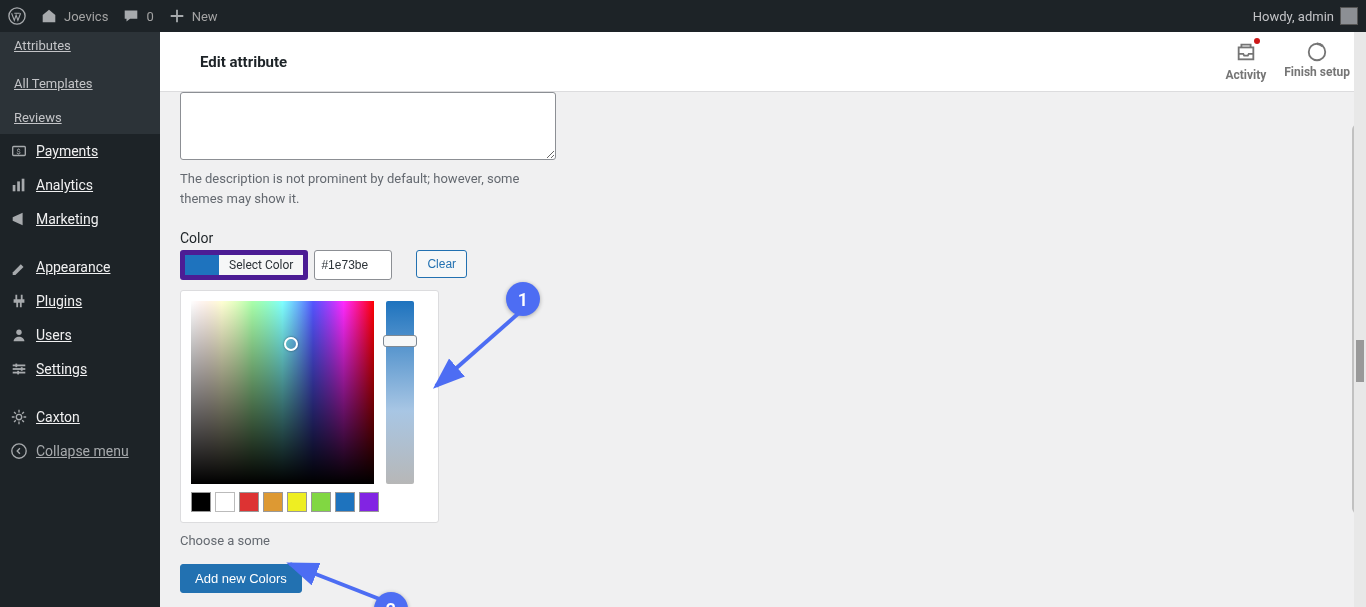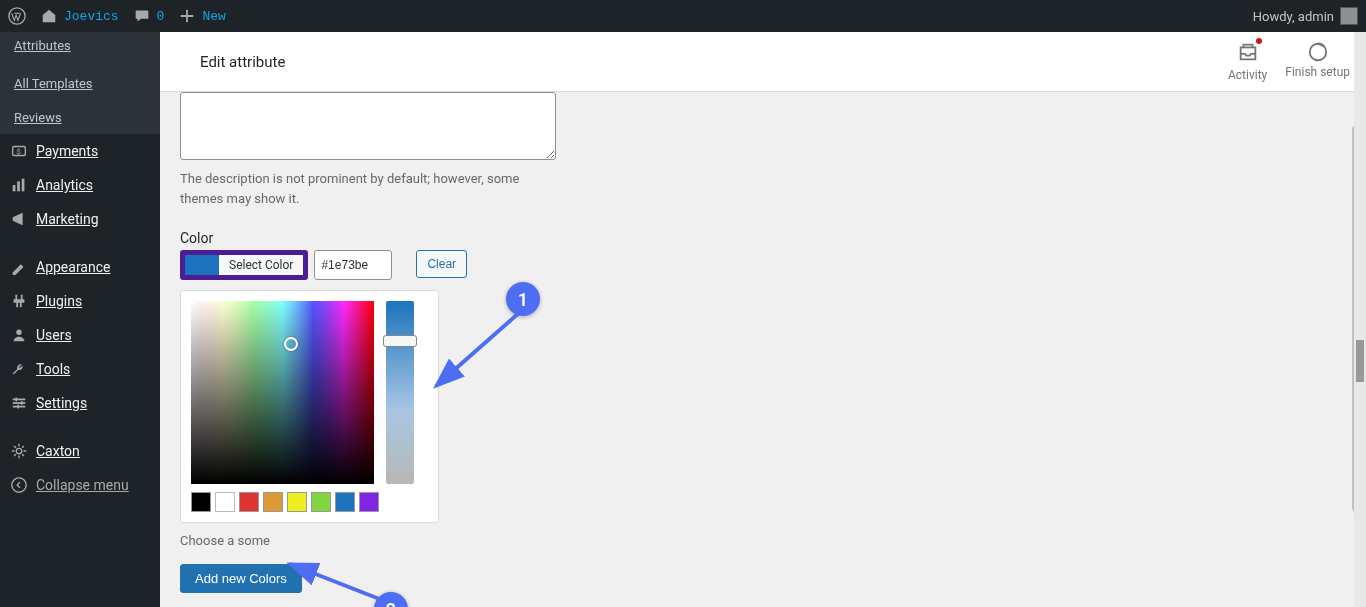--- a/index.html
+++ b/index.html
@@ -24,21 +24,21 @@
     padding: 0 8px;
     position: relative;
     z-index: 100;
   }
   .adminbar .left { display: flex; align-items: center; gap: 14px; }
   .adminbar .item {
     display: flex; align-items: center; gap: 6px;
     color: #c3c4c7; font-size: 13px; cursor: pointer;
     height: 32px;
   }
-  .adminbar .item .ab-label { color: #0ea5e9; font-family: Liberation Mono, monospace; }
+  .adminbar .item .ab-label { color: #a3a3a3; }
   .adminbar .right { margin-left: auto; display:flex; align-items:center; gap:8px; }
   .adminbar svg { width:18px; height:18px; fill:#a7aaad; }
   .avatar-placeholder { width:18px; height:18px; background:#8c8f94; border:1px solid #555; }
 
   
   .sidebar {
     position: absolute;
     top:32px; left:0; bottom:0;
     width:160px;
     background:#1d2327;
@@ -64,20 +64,21 @@
     position:absolute; top:32px; left:160px; right:0; bottom:0;
     background:#f0f0f1;
     overflow:hidden;
   }
   .page-header {
     background:#fff;
     border-bottom:1px solid #dcdcde;
     height:60px;
     display:flex; align-items:center;
     padding:0 16px 0 40px;
+    font-weight:bold;
   }
   .page-header .title { font-size:15px; color:#1d2327; }
   .page-header .actions { margin-left:auto; display:flex; gap:18px; }
   .header-action {
     display:flex; flex-direction:column; align-items:center; gap:2px;
     color:#757575; font-size:12px; cursor:pointer;
   }
   .header-action svg { width:22px; height:22px; fill:none; stroke:#757575; stroke-width:2; }
   .header-action .dot { position:relative; }
   .header-action .dot::after {
@@ -255,26 +256,20 @@
         <path d="M6 3v5H4v4h3v5h2v-5h2v5h2v-5h3V8h-2V3h-2v5H8V3z" fill="#a7aaad"></path>
       </svg>
     <span>Plugins</span>
   </div>
   <div class="menu-item">
     <svg viewBox="0 0 20 20">
         <circle cx="10" cy="7" r="3" fill="#a7aaad"></circle>
         <path d="M4 17c0-3 3-5 6-5s6 2 6 5" fill="#a7aaad"></path>
       </svg>
     <span>Users</span>
-  </div>
-  <div class="menu-item">
-    <svg viewBox="0 0 20 20">
-        <path d="M14 6a4 4 0 01-5 5L4 16l-1-1 5-5a4 4 0 015-5l-3 3 1 1 3-3z" fill="#a7aaad"></path>
-      </svg>
-    <span>Tools</span>
   </div>
   <div class="menu-item">
     <svg viewBox="0 0 20 20">
         <rect x="3" y="5" width="14" height="2" fill="#a7aaad"></rect>
         <rect x="3" y="9" width="14" height="2" fill="#a7aaad"></rect>
         <rect x="3" y="13" width="14" height="2" fill="#a7aaad"></rect>
         <rect x="6" y="4" width="2" height="4" fill="#a7aaad"></rect>
         <rect x="12" y="8" width="2" height="4" fill="#a7aaad"></rect>
         <rect x="8" y="12" width="2" height="4" fill="#a7aaad"></rect>
       </svg>

